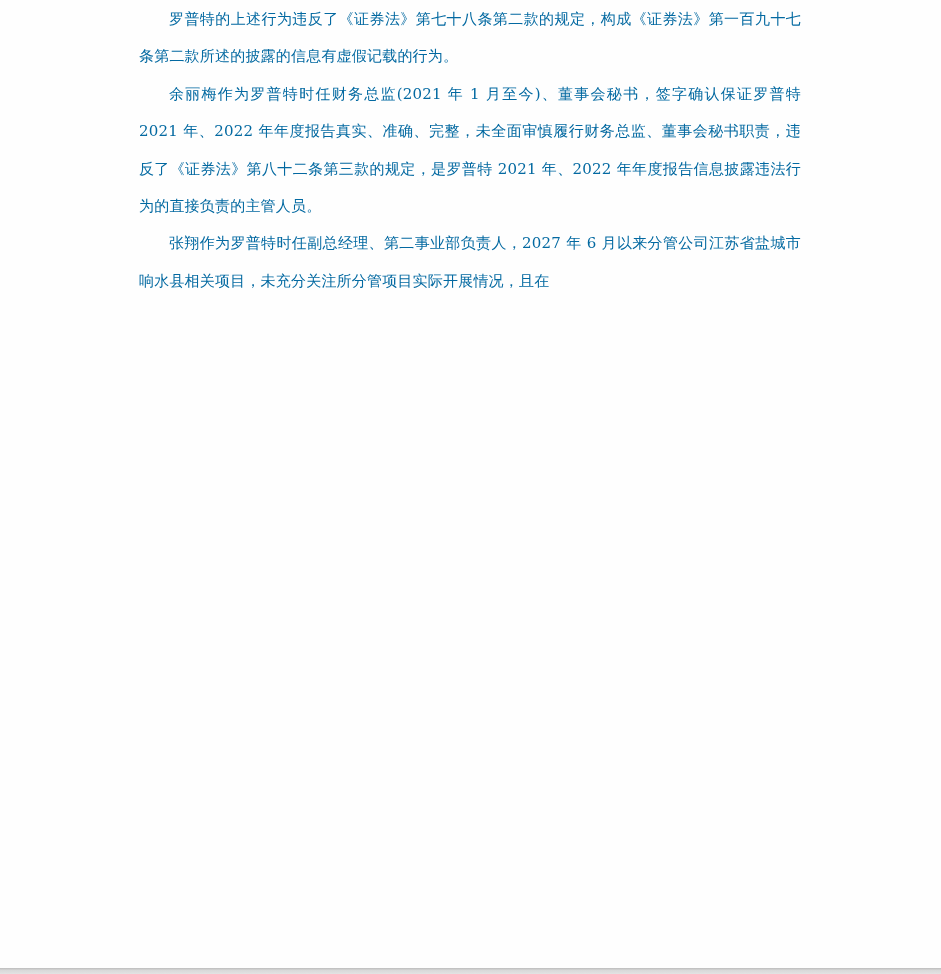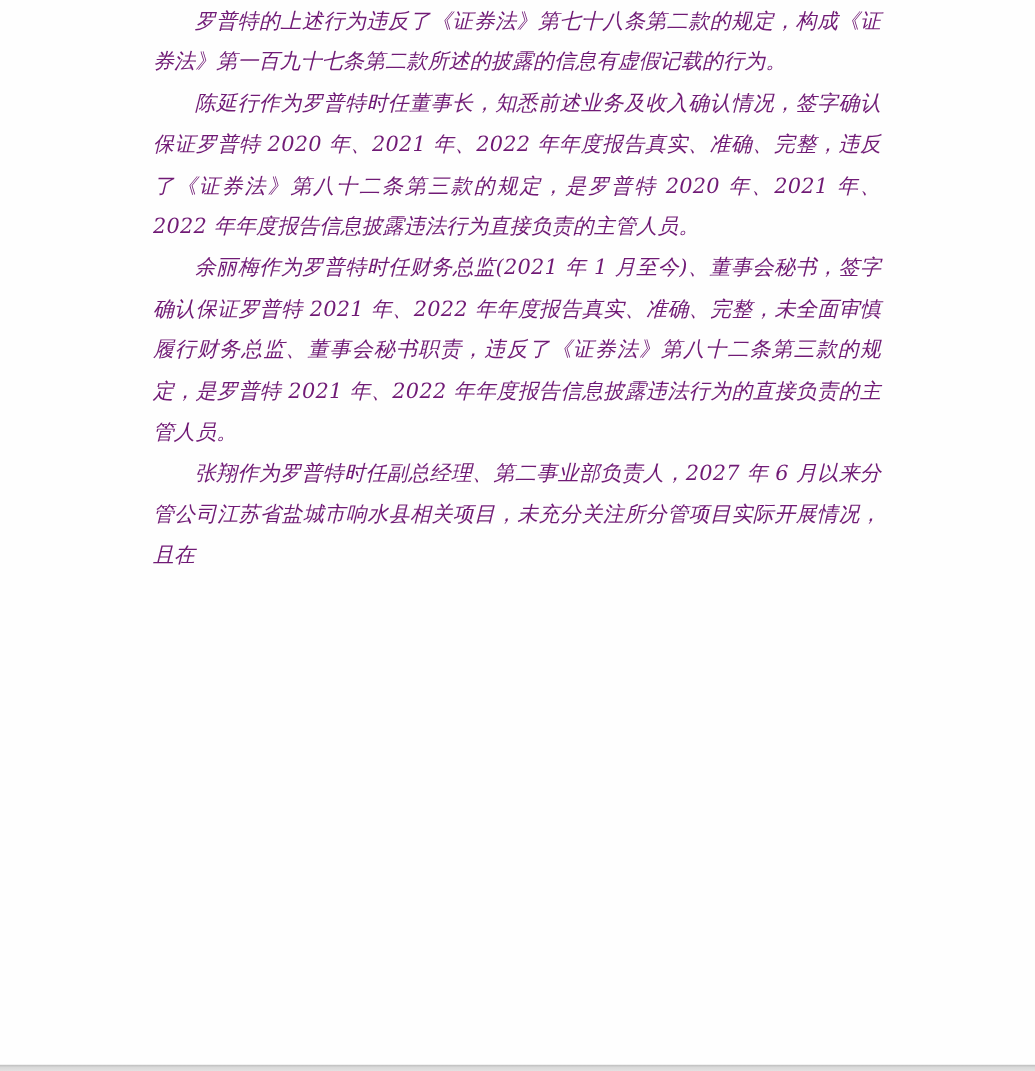--- a/index.html
+++ b/index.html
@@ -23,41 +23,39 @@
     background: #fefefe;
   }
   .content {
     position: absolute;
     left: 139px;
     top: 1px;
     width: 662px;
   }
   .para {
     margin: 0;
-    font-size: 19px;
+    font-size: 15px;
     line-height: 37.4px;
-    color: #701a75;
+    color: #0369a1;
     text-align: justify;
     text-indent: 2em;
     letter-spacing: 0.2px;
-    font-style: italic;
   }
   .bottom-bar {
     position: absolute;
     left: 0;
     bottom: 0;
     width: 941px;
     height: 6px;
     background: linear-gradient(#bdbdbd, #d9d9d9 40%, #e3e3e3);
   }
 </style>
 </head>
 <body>
 
 <div class="page">
   <div class="content">
     <p class="para">罗普特的上述行为违反了《证券法》第七十八条第二款的规定，构成《证券法》第一百九十七条第二款所述的披露的信息有虚假记载的行为。</p>
-    <p class="para">陈延行作为罗普特时任董事长，知悉前述业务及收入确认情况，签字确认保证罗普特 2020 年、2021 年、2022 年年度报告真实、准确、完整，违反了《证券法》第八十二条第三款的规定，是罗普特 2020 年、2021 年、2022 年年度报告信息披露违法行为直接负责的主管人员。</p>
     <p class="para">余丽梅作为罗普特时任财务总监(2021 年 1 月至今)、董事会秘书，签字确认保证罗普特 2021 年、2022 年年度报告真实、准确、完整，未全面审慎履行财务总监、董事会秘书职责，违反了《证券法》第八十二条第三款的规定，是罗普特 2021 年、2022 年年度报告信息披露违法行为的直接负责的主管人员。</p>
     <p class="para">张翔作为罗普特时任副总经理、第二事业部负责人，2027 年 6 月以来分管公司江苏省盐城市响水县相关项目，未充分关注所分管项目实际开展情况，且在</p>
   </div>
 </div>
 <div class="bottom-bar"></div>
 
 </body></html>

